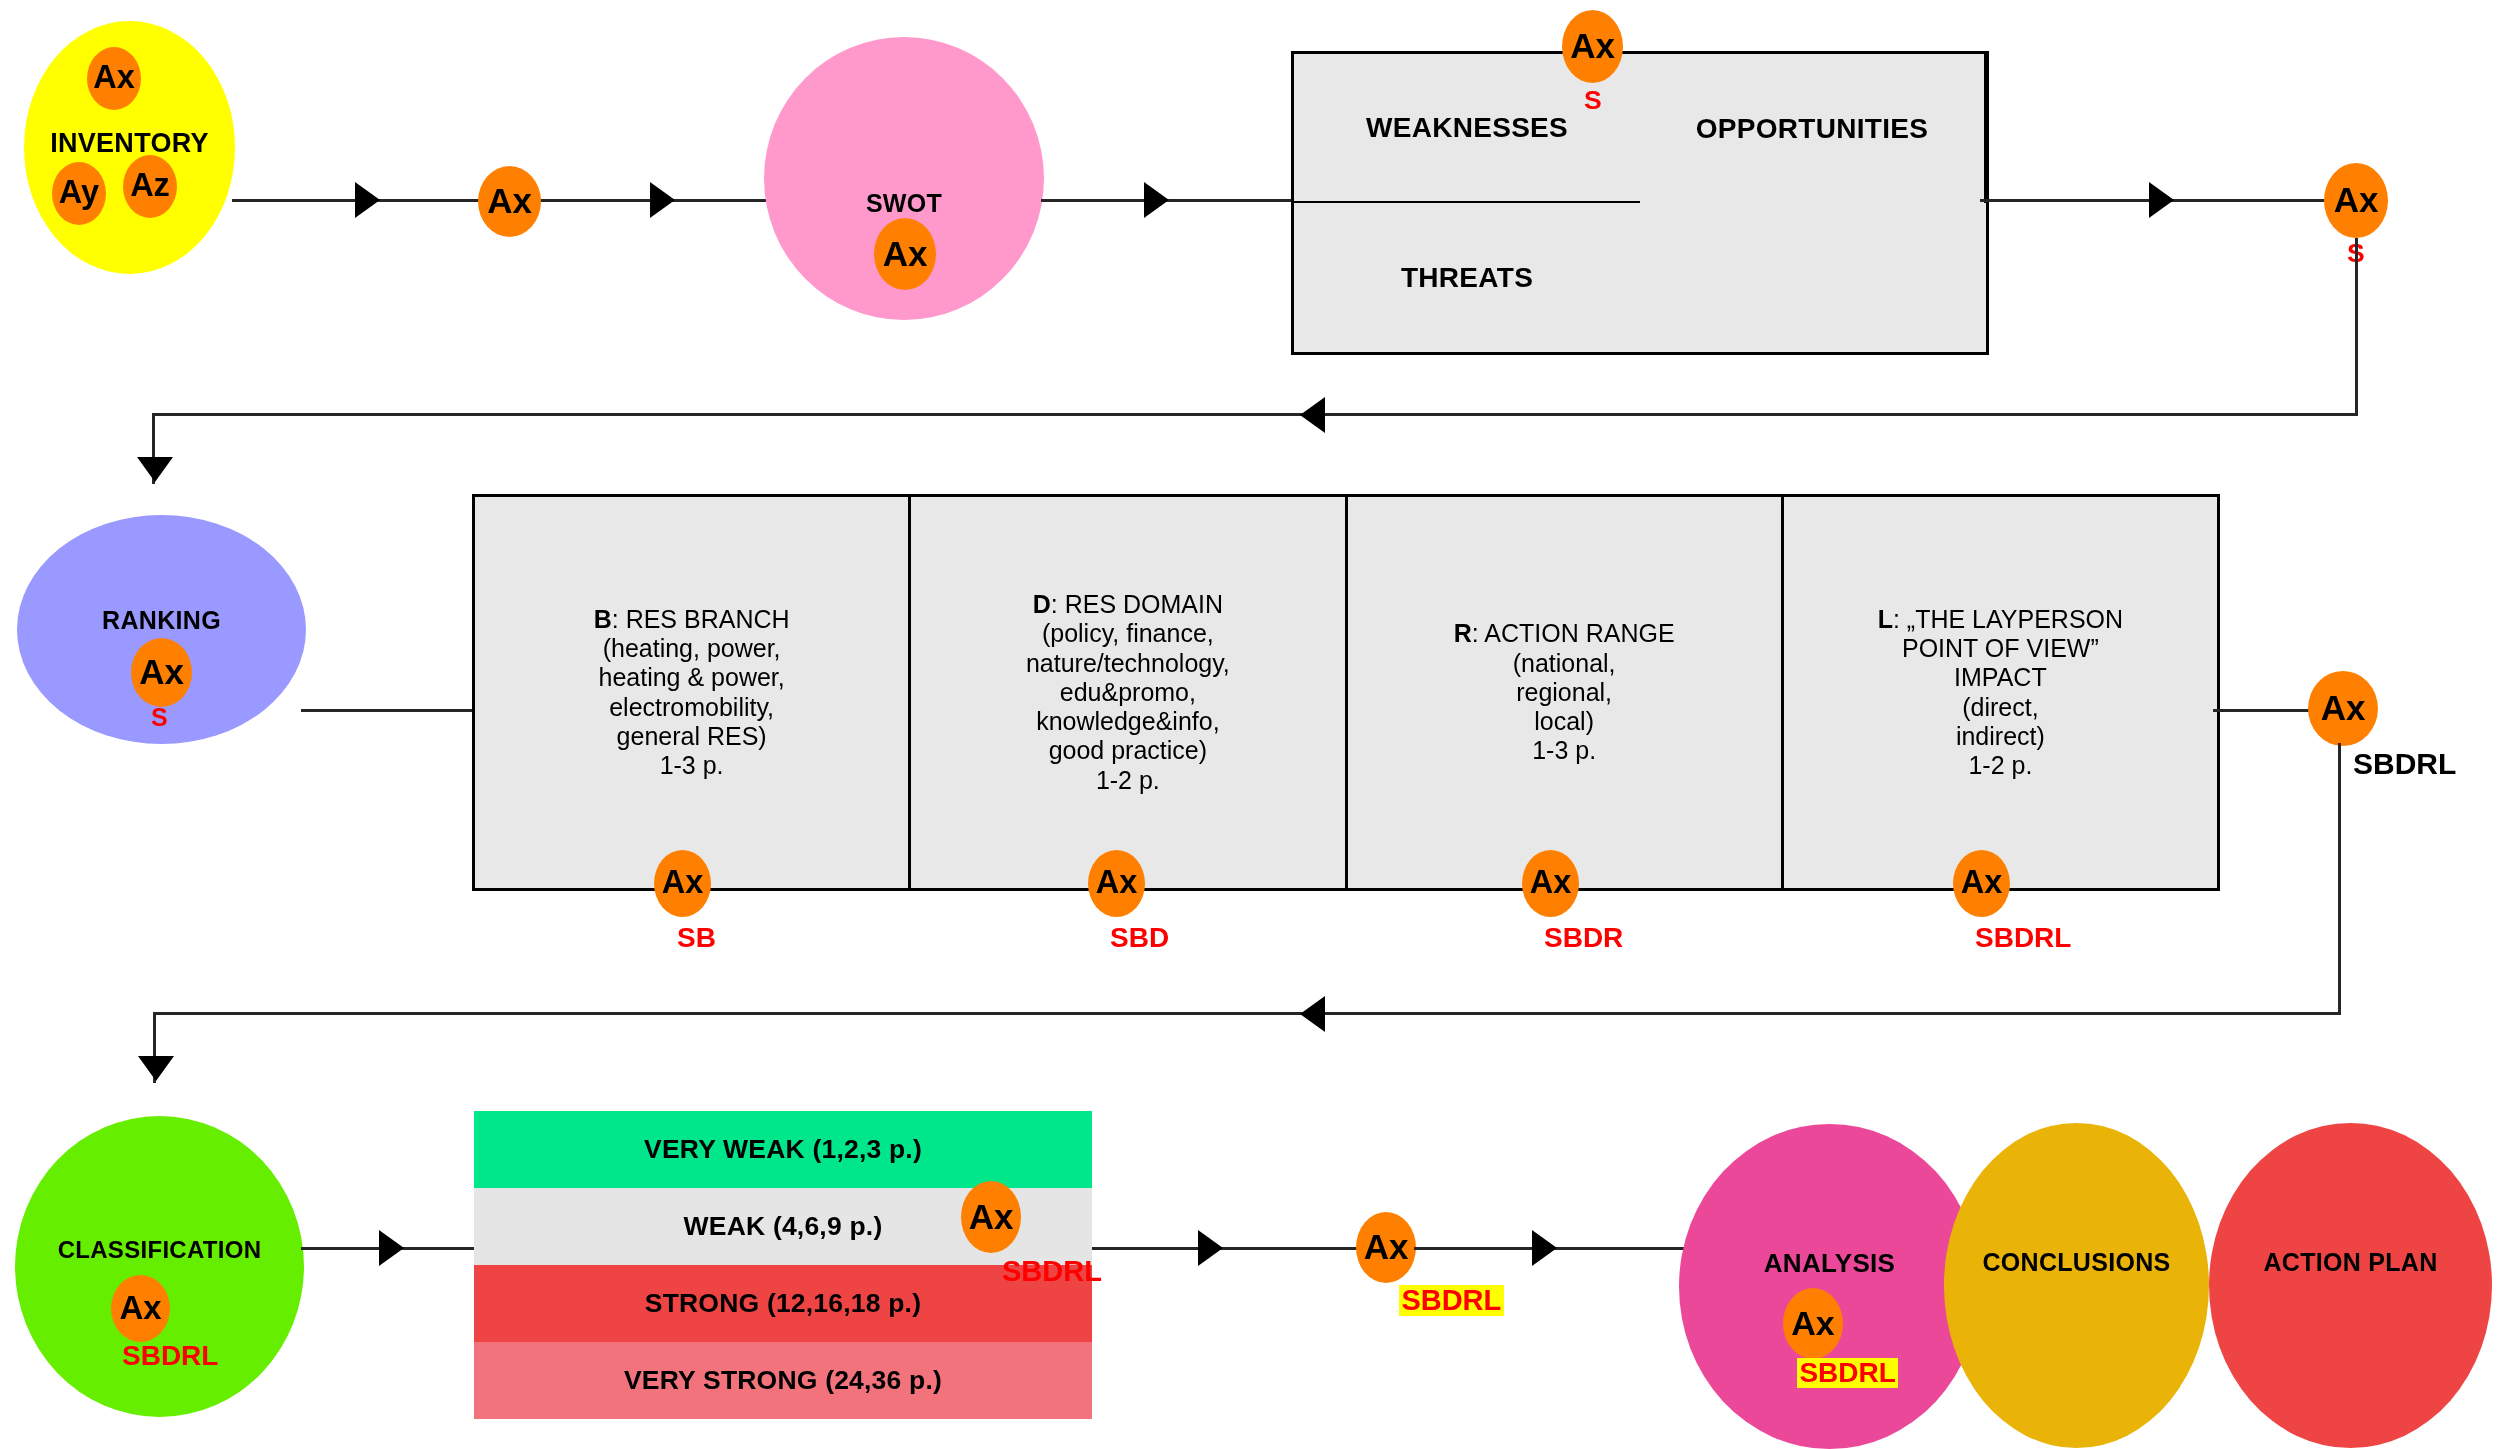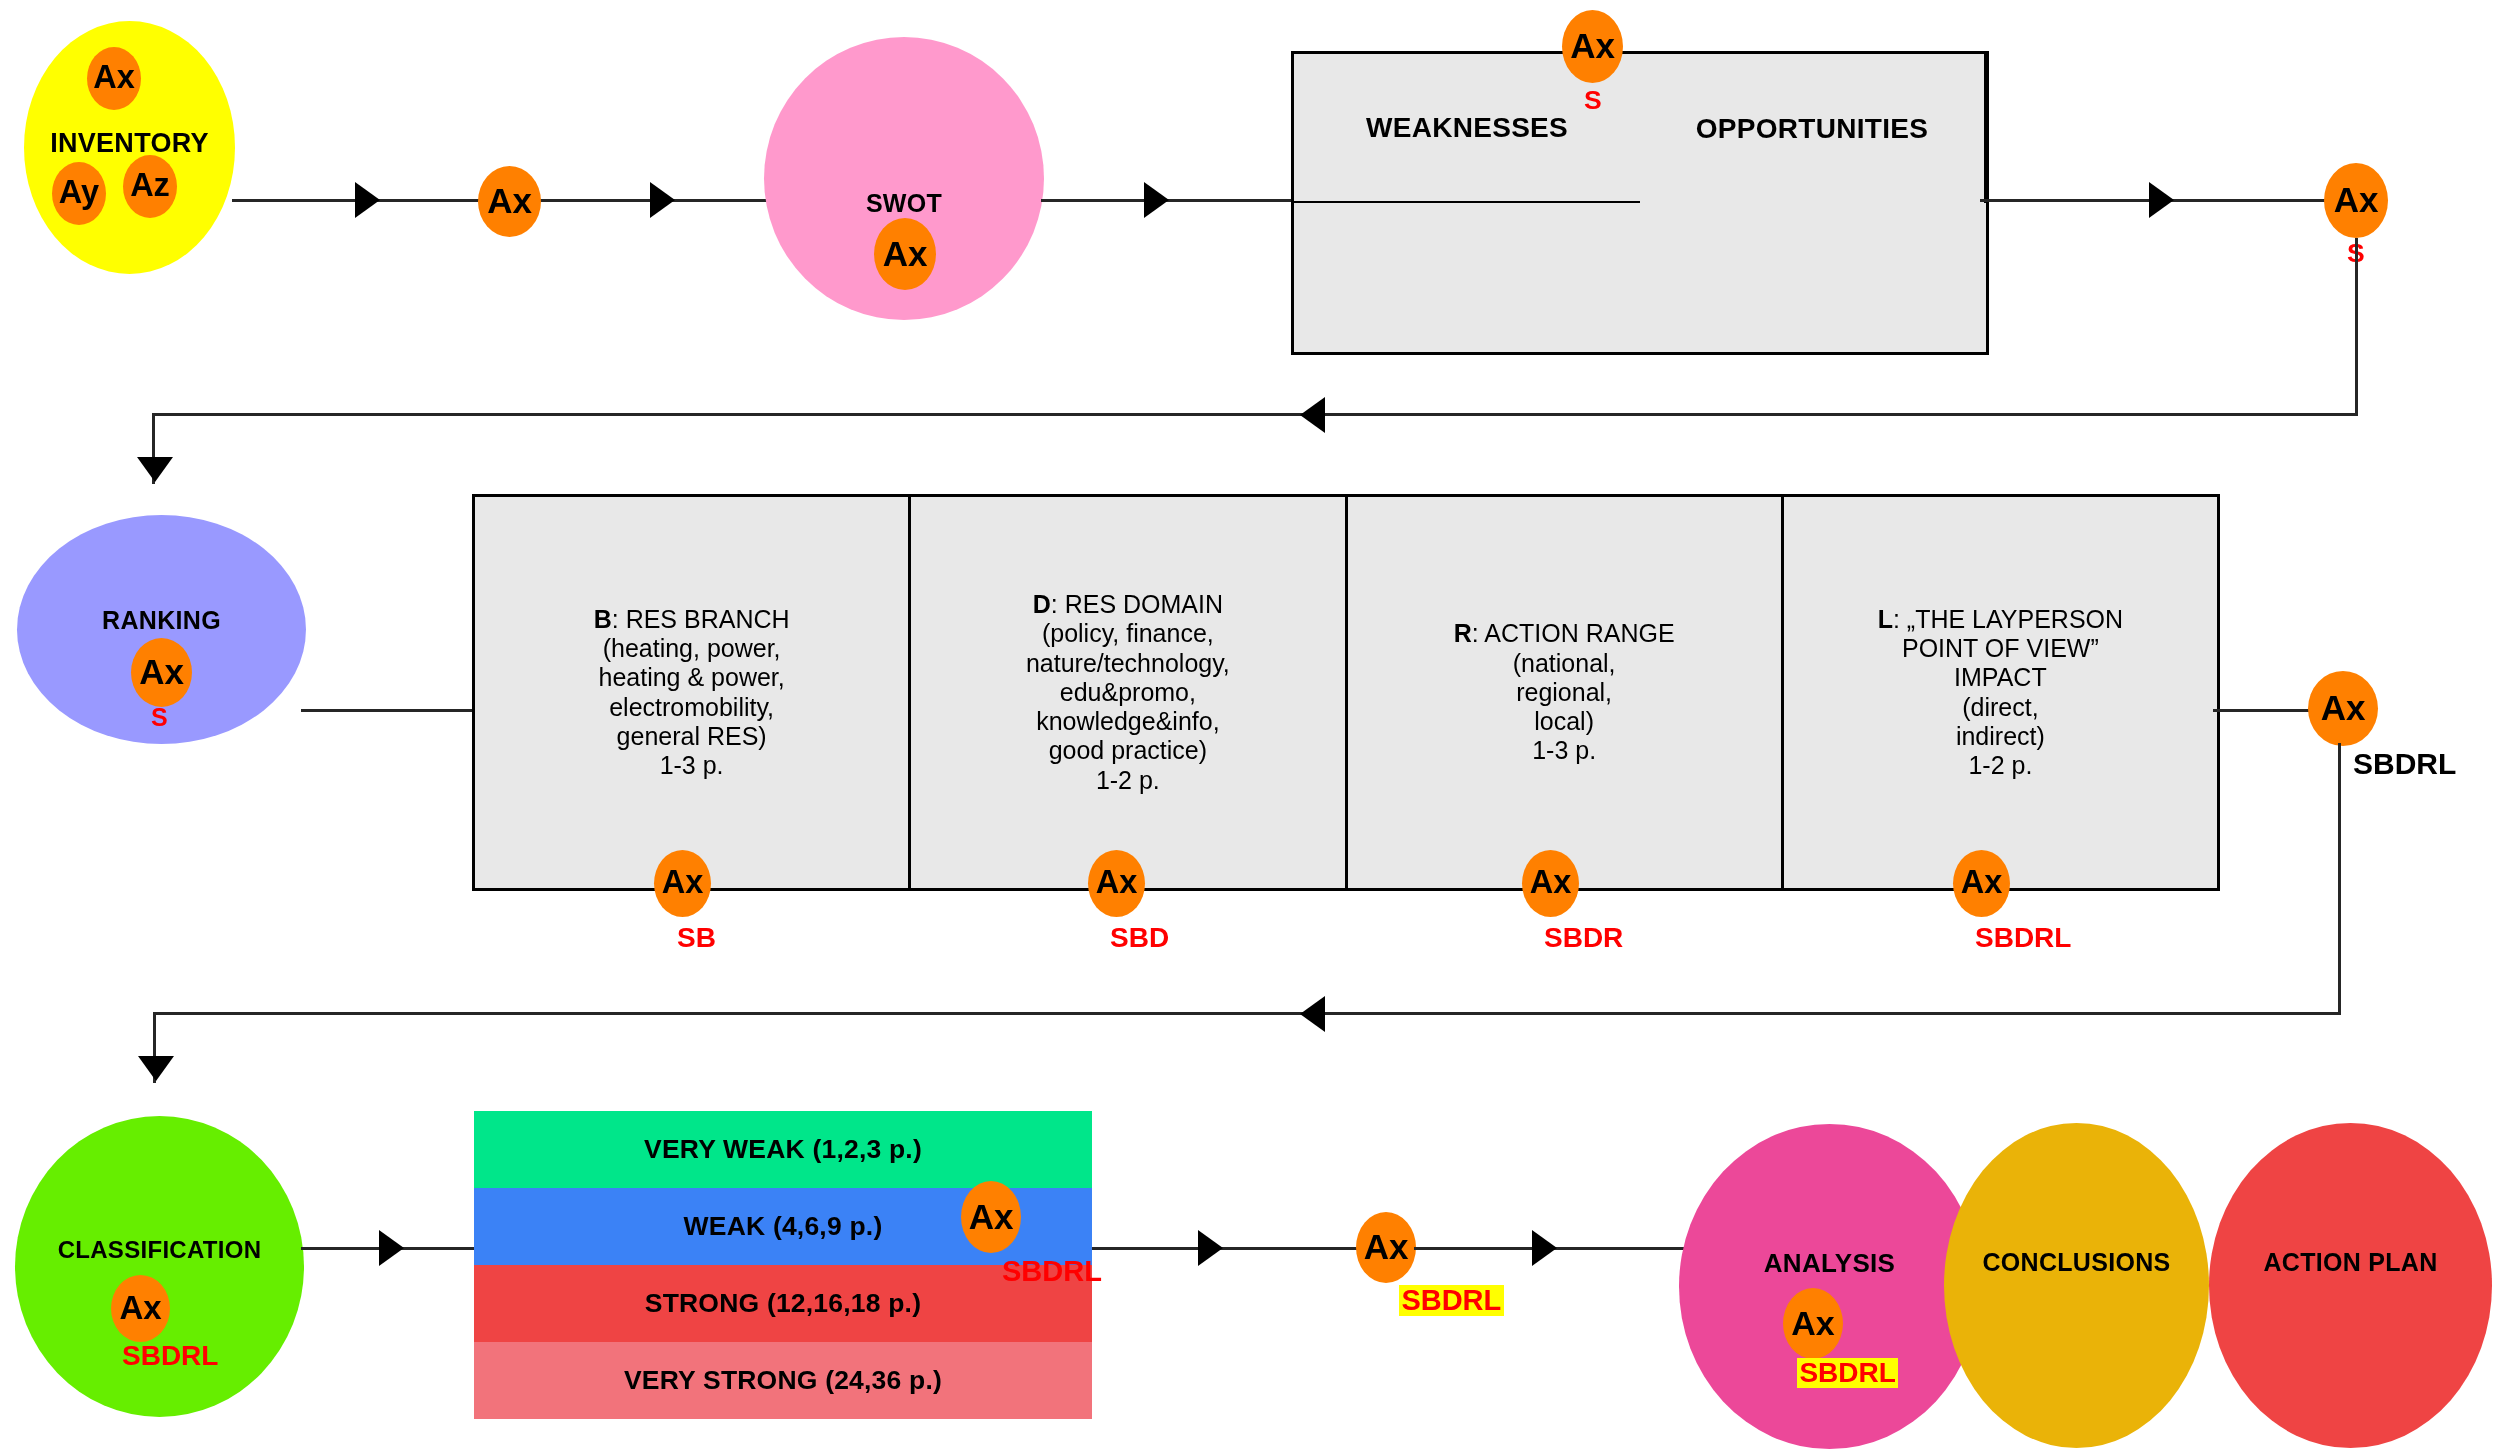--- a/index.html
+++ b/index.html
@@ -81,20 +81,21 @@
       <span>Ax</span>
     </div>
   </div>
 
   <div class="hline" style="left:1041px;top:199px;width:253px;"></div>
   <div class="arrow-r" style="left:1144px;top:182px;"></div>
 
   <div class="swot" style="left:1291px;top:51px;width:692px;height:298px;">
     <div class="swot-cell c1">WEAKNESSES</div>
     <div class="swot-cell c2">OPPORTUNITIES</div>
+    <div class="swot-cell c3">THREATS</div>
   </div>
 
   <div class="ax" style="left:1562px;top:9.6px;width:61px;height:73px;font-size:35px;">
     <span>Ax</span>
   </div>
   <div class="sublabel" style="left:1584px;top:87px;font-size:26.5px;">S</div>
 
   <div class="hline" style="left:1980px;top:199px;width:362px;"></div>
   <div class="arrow-r" style="left:2149px;top:182px;"></div>
 
@@ -201,21 +202,21 @@
       <span>Ax</span>
     </div>
     <div class="sublabel" style="left:107px;top:226px;font-size:28px;">SBDRL</div>
   </div>
 
   <div class="hline" style="left:301px;top:1247px;width:175px;"></div>
   <div class="arrow-r" style="left:379px;top:1230px;"></div>
 
   <div class="bands" style="left:474px;top:1111px;width:618px;height:308px;">
     <div class="band" style="background:#00E68A;height:25%;">VERY WEAK (1,2,3 p.)</div>
-    <div class="band" style="background:#3b82f6;height:25%;text-align:center;">WEAK (4,6,9 p.)</div>
+    <div class="band" style="background:#e5e5e5;height:25%;text-align:center;">WEAK (4,6,9 p.)</div>
     <div class="band" style="background:#ef4444;height:25%;">STRONG (12,16,18 p.)</div>
     <div class="band" style="background:#F2737B;height:25%;">VERY STRONG (24,36 p.)</div>
   </div>
 
   <div class="ax" style="left:961px;top:1181px;width:60px;height:72px;font-size:35px;">
     <span>Ax</span>
   </div>
   <div class="sublabel" style="left:1002px;top:1257px;font-size:29px;">SBDRL</div>
 
   <div class="hline" style="left:1092px;top:1247px;width:295px;"></div>

